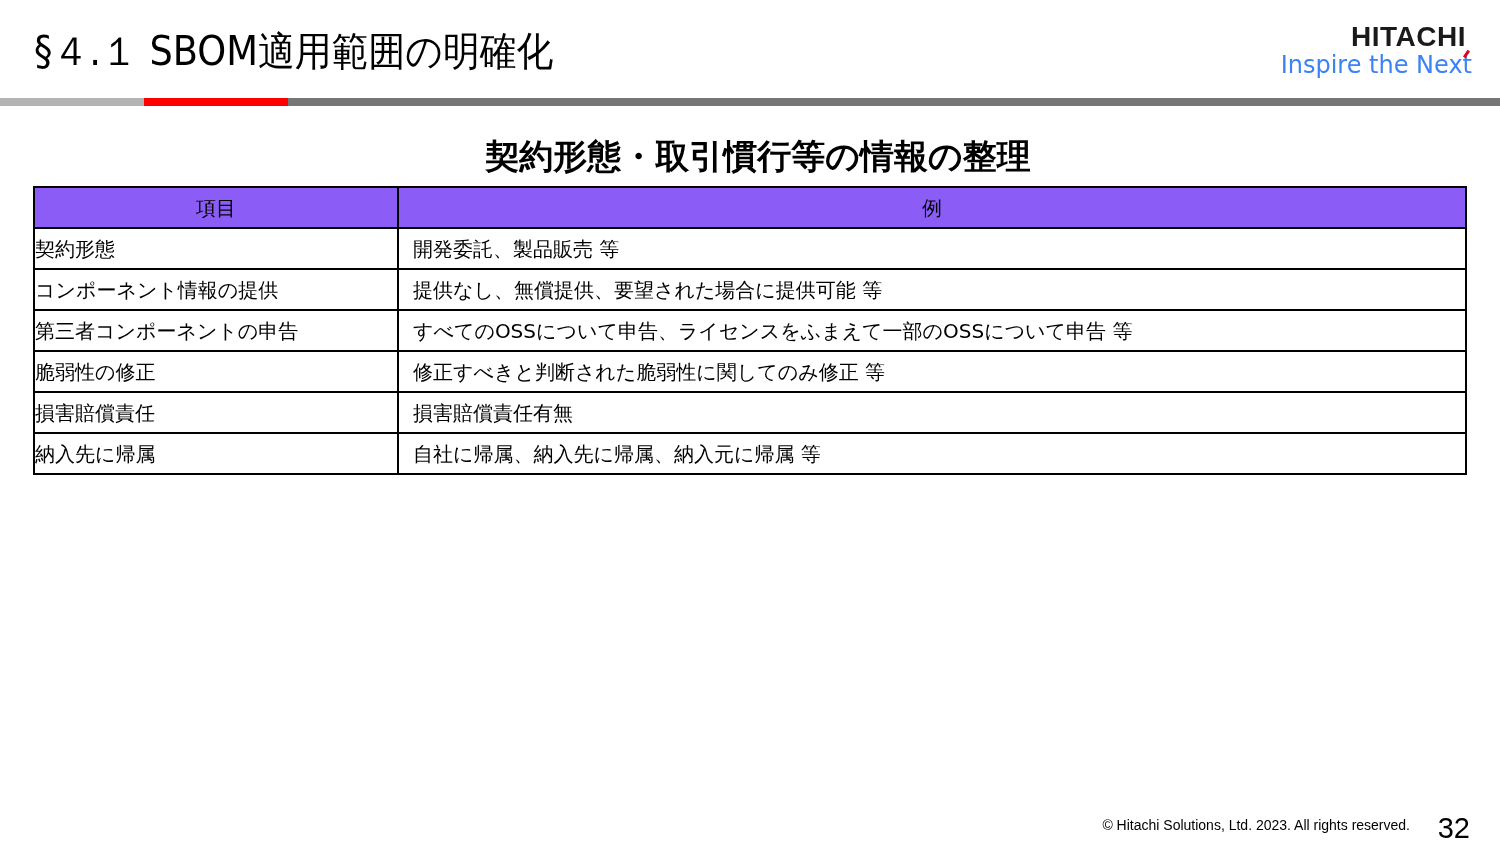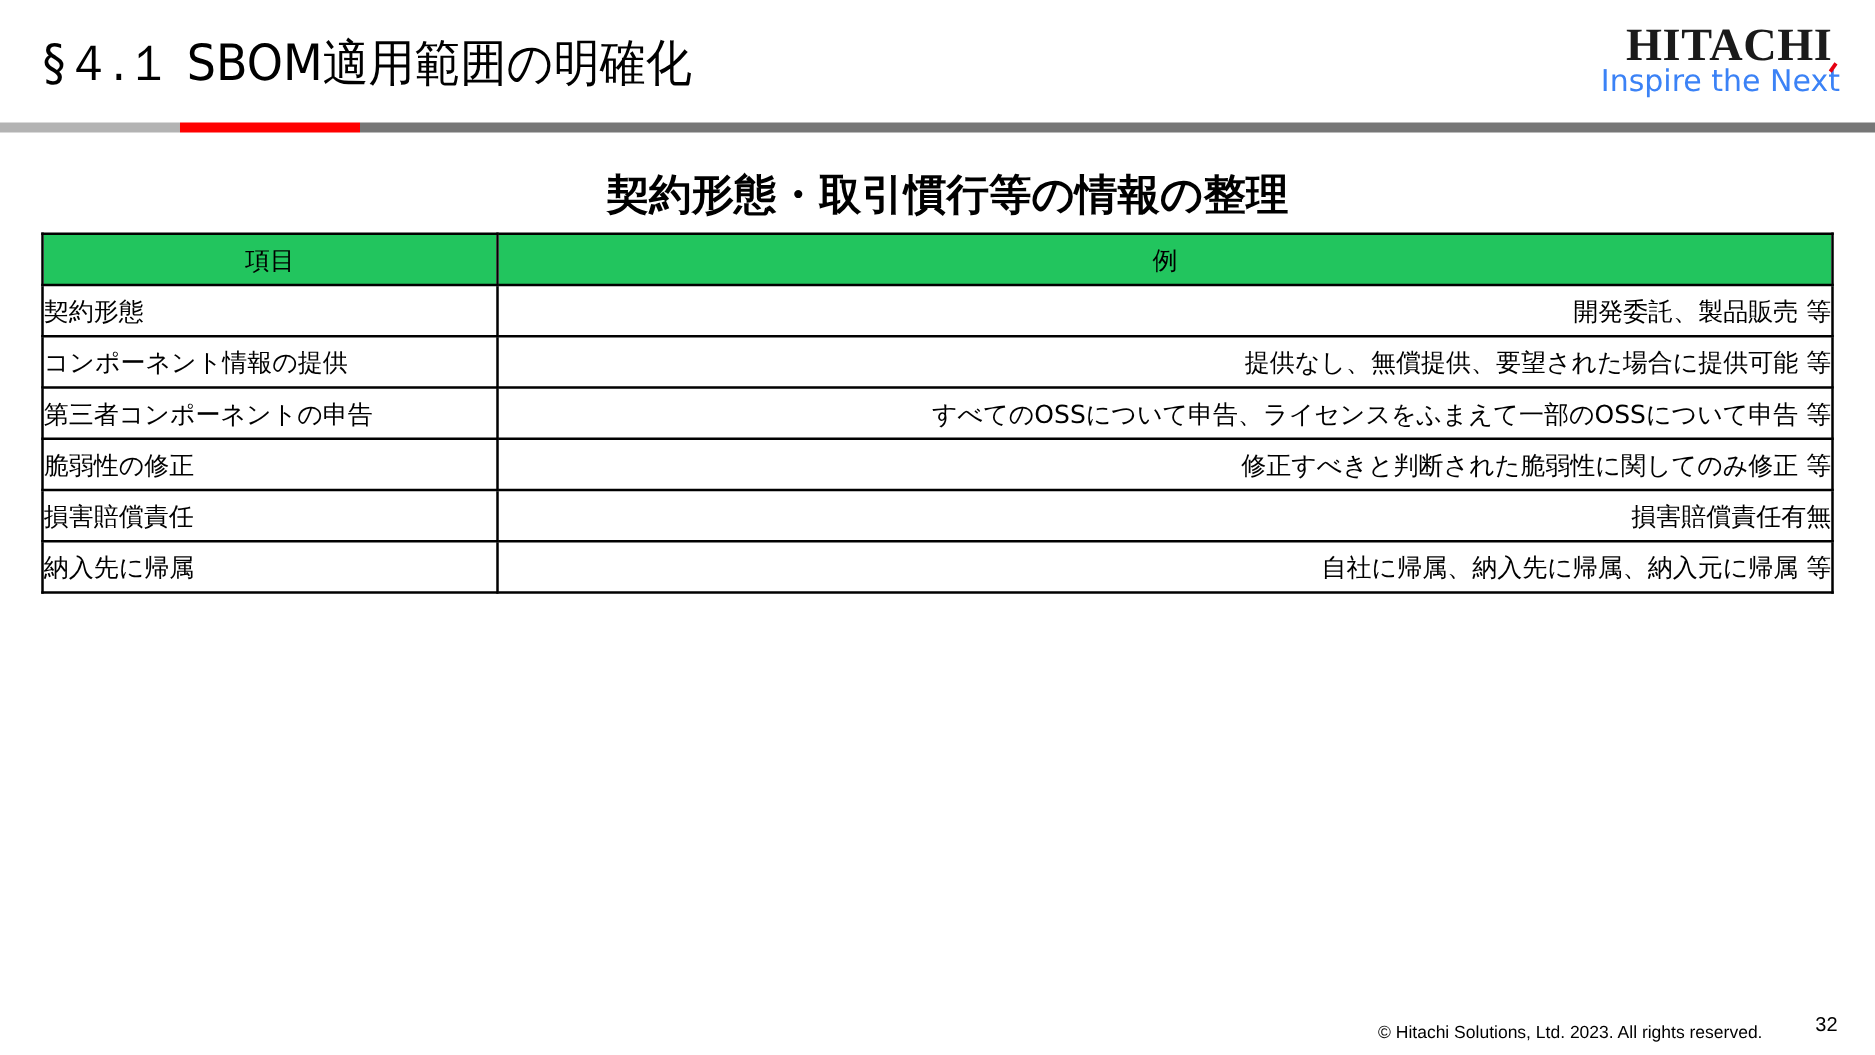--- a/index.html
+++ b/index.html
@@ -10,22 +10,22 @@
   }
   .slide-title {
     position:absolute; left:34px; top:26px;
     font-size:40px; line-height:50px; letter-spacing:0px;
     font-family:"DejaVu Sans", sans-serif; color:#000;
     transform:scaleX(0.92); transform-origin:left center;
     white-space:nowrap;
   }
   .logo { position:absolute; right:28px; top:20px; width:200px; text-align:right; }
   .logo-word {
-    font-family:Liberation Serif, serif; font-weight:bold;
-    font-size:37px; line-height:34px; letter-spacing:0.5px; color:#1a1a1a;
+    font-family:Liberation Sans, sans-serif; font-weight:bold;
+    font-size:28px; line-height:34px; letter-spacing:0.5px; color:#1a1a1a;
     margin-right:6px;
   }
   .logo-tag {
     font-family:"DejaVu Sans", sans-serif; font-size:24px; line-height:22px; color:#3b82f6;
     position:relative;
   }
   .logo-accent {
     position:absolute; right:4px; top:-4px; width:3px; height:8px; background:#e60012;
     transform:rotate(35deg);
   }
@@ -44,31 +44,31 @@
     position:absolute; left:33px; top:186px; width:1434px;
     border-collapse:collapse; table-layout:fixed;
     border:2px solid #000;
   }
   table.info col.c1 { width:364px; }
   table.info th, table.info td {
     border:2px solid #000; height:39px; padding:0;
     font-size:20px; font-weight:normal; line-height:22px;
     white-space:nowrap; overflow:hidden;
   }
-  table.info th { background:#22c55e; text-align:center; }
+  table.info th { background:#8b5cf6; text-align:center; }
   table.info td.item { text-align:left; }
-  table.info td.example { text-align:right; padding-left:14px; }
+  table.info td.example { text-align:left; padding-left:14px; }
 
   .footer-copy {
     position:absolute; right:90px; top:817px;
     font-family:"Liberation Sans", sans-serif; font-size:14px; color:#000;
   }
   .page-number {
     position:absolute; right:30px; top:812px;
-    font-family:"Liberation Sans", sans-serif; font-size:16px; color:#000;
+    font-family:"Liberation Sans", sans-serif; font-size:29px; color:#000;
   }
 </style>
 </head>
 <body>
 
 <div class="slide-title">§４.１ SBOM適用範囲の明確化</div>
 
 <div class="logo">
   <div class="logo-word">HITACHI</div>
   <div class="logo-tag">

